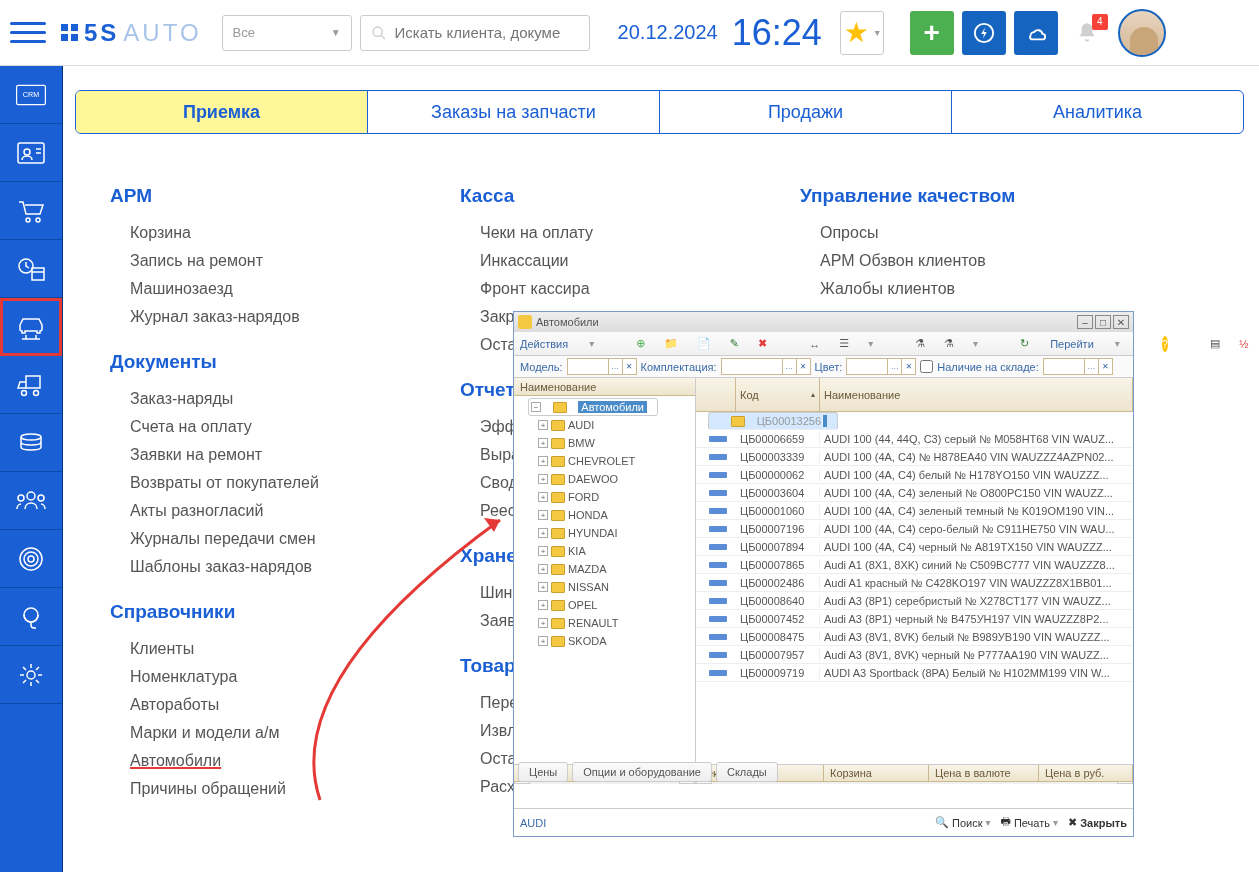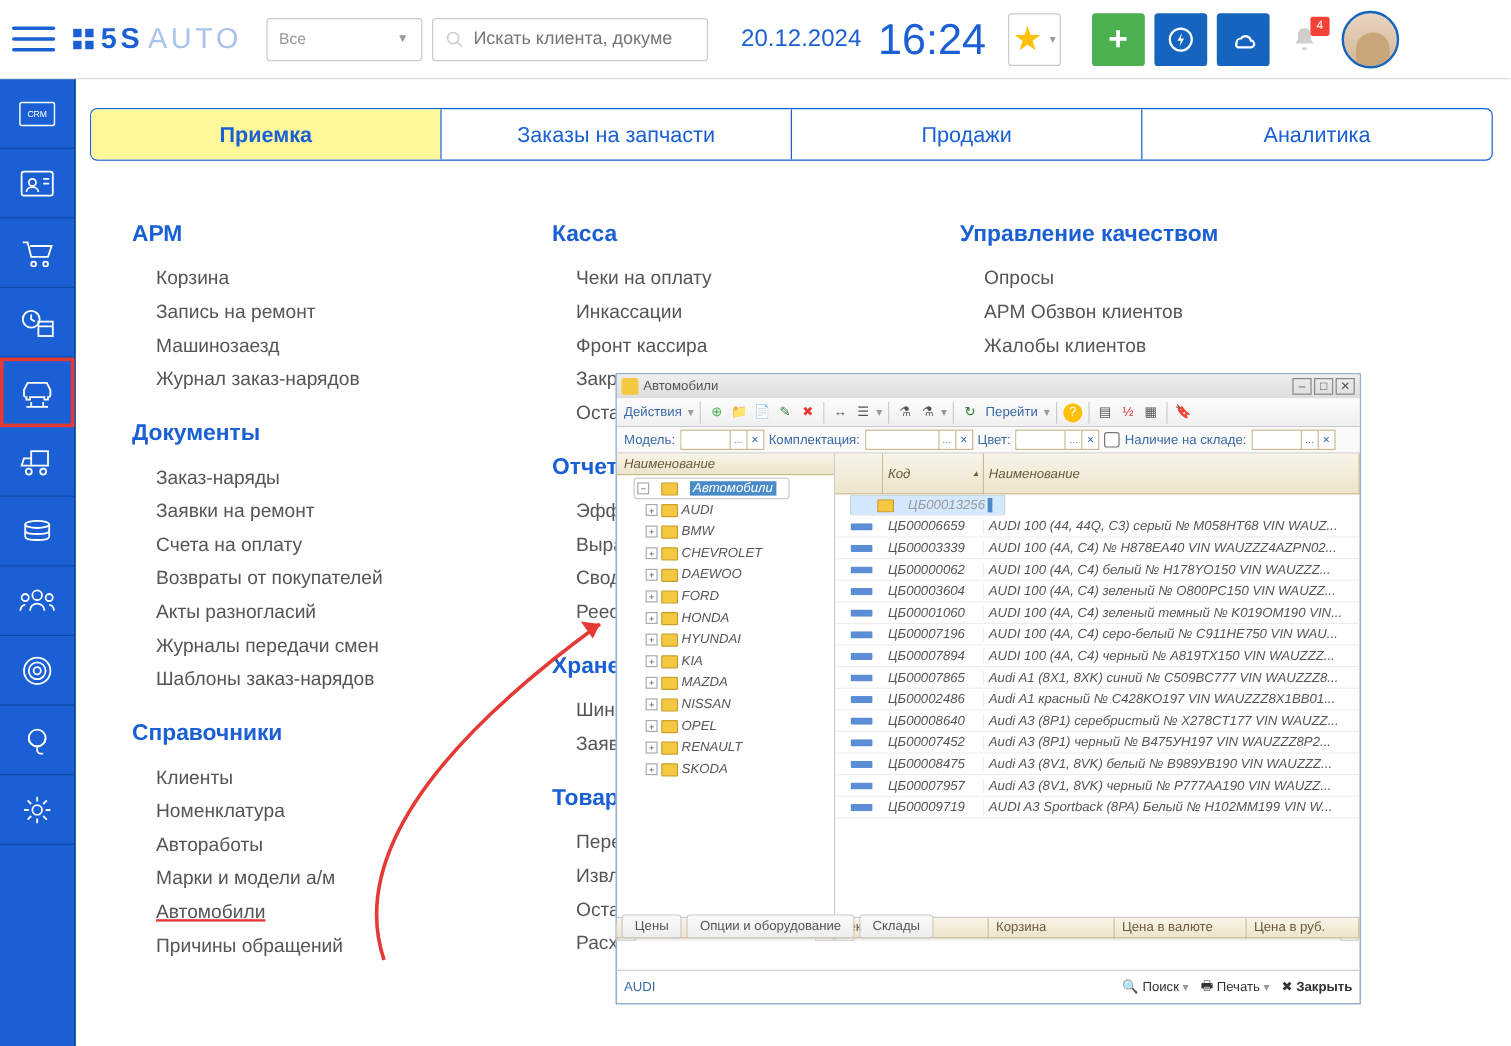--- a/index.html
+++ b/index.html
@@ -52,29 +52,29 @@
 
 
 .arrow{ position:absolute; left:250px; top:500px; width:290px; height:310px; pointer-events:none;}
 
 
 .dialog{ position:absolute; left:513px; top:311px; width:621px; height:526px; background:#fff; border:1px solid #7a9cc6; font-size:11px; color:#555;}
 .dlg-title{ height:20px; background:linear-gradient(#eee,#ddd); display:flex; align-items:center; padding:0 4px; font-size:11px;}
 .dlg-title-icon{ width:14px; height:14px; background:#f5c842; border-radius:2px; margin-right:4px;}
 .dlg-ctrl{ margin-left:auto; display:flex; gap:2px;}
 .dlg-ctrl span{ width:16px; height:14px; border:1px solid #888; display:flex; align-items:center; justify-content:center; cursor:pointer; font-size:10px;}
-.dlg-toolbar{ height:24px; background:linear-gradient(#fcfcfc,#f0f0f0); border-bottom:1px solid #ccc; display:flex; align-items:center; padding:0 4px; gap:3px;}
+.dlg-toolbar{ height:24px; background:linear-gradient(#fcfcfc,#f0f0f0); border-bottom:1px solid #ccc; display:flex; align-items:center; padding:0 4px; gap:19px;}
 .tb-link{color:#3a6aa8; font-size:11px; cursor:pointer; padding:0 2px;}
 .tb-i{ width:16px; height:16px; border-radius:2px; cursor:pointer; display:flex; align-items:center; justify-content:center; font-size:11px;}
 .tb-sep{width:1px; height:18px; background:#ccc; margin:0 2px;}
 .dlg-filter{ height:22px; background:#fafafa; border-bottom:1px solid #ccc; display:flex; align-items:center; padding:0 6px; gap:4px; font-size:11px; color:#3a6aa8;}
 .flt-inp{ border:1px solid #cdb990; height:17px; background:#fff; display:flex; align-items:center;}
 .flt-inp input{border:none; width:40px; font-size:10px;}
 .flt-btn{ width:14px; display:flex; align-items:center; justify-content:center; border-left:1px solid #cdb990; height:100%; font-size:8px;cursor:pointer;}
-.dlg-body{ position:absolute; top:66px; left:0; right:0; bottom:52px; display:flex;font-style:italic;}
+.dlg-body{ position:absolute; top:66px; left:0; right:0; bottom:52px; display:flex;}
 .tree-pane{ width:182px; border-right:1px solid #ccc; display:flex; flex-direction:column;}
 .tree-hdr, .grid-hdr{ height:18px; background:linear-gradient(#f8f4e8,#ede4cc); border-bottom:1px solid #cdb990; display:flex; align-items:center; padding-left:6px; font-size:11px; color:#6a5a3a;}
 .tree-list{ flex:1; overflow:auto; padding:2px;}
 .tree-row{ display:flex; align-items:center; height:18px; gap:3px; padding-left:8px; font-size:11px;}
 .tree-row.root{padding-left:2px;}
 .tree-row.sel span.txt{ background:#4a8cc9; color:#fff; padding:0 3px;}
 .exp{ width:10px; height:10px; border:1px solid #aaa; display:flex; align-items:center; justify-content:center; font-size:8px; color:#666; cursor:pointer;background:#fff;}
 .fold{ width:14px; height:11px; background:#f5c842; border-radius:1px; border:1px solid #c9a030;}
 .tree-row .txt{font-size:11px;}
 
@@ -264,22 +264,22 @@
 
 <div class="menu-area">
   <div class="col col1">
     <h3>АРМ</h3>
     <a>Корзина</a>
     <a>Запись на ремонт</a>
     <a>Машинозаезд</a>
     <a>Журнал заказ-нарядов</a>
     <h3>Документы</h3>
     <a>Заказ-наряды</a>
+    <a>Счета на оплату</a>
     <a>Заявки на ремонт</a>
-    <a>Счета на оплату</a>
     <a>Возвраты от покупателей</a>
     <a>Акты разногласий</a>
     <a>Журналы передачи смен</a>
     <a>Шаблоны заказ-нарядов</a>
     <h3>Справочники</h3>
     <a>Клиенты</a>
     <a>Номенклатура</a>
     <a>Автоработы</a>
     <a>Марки и модели а/м</a>
     <a class="uline">Автомобили</a>

